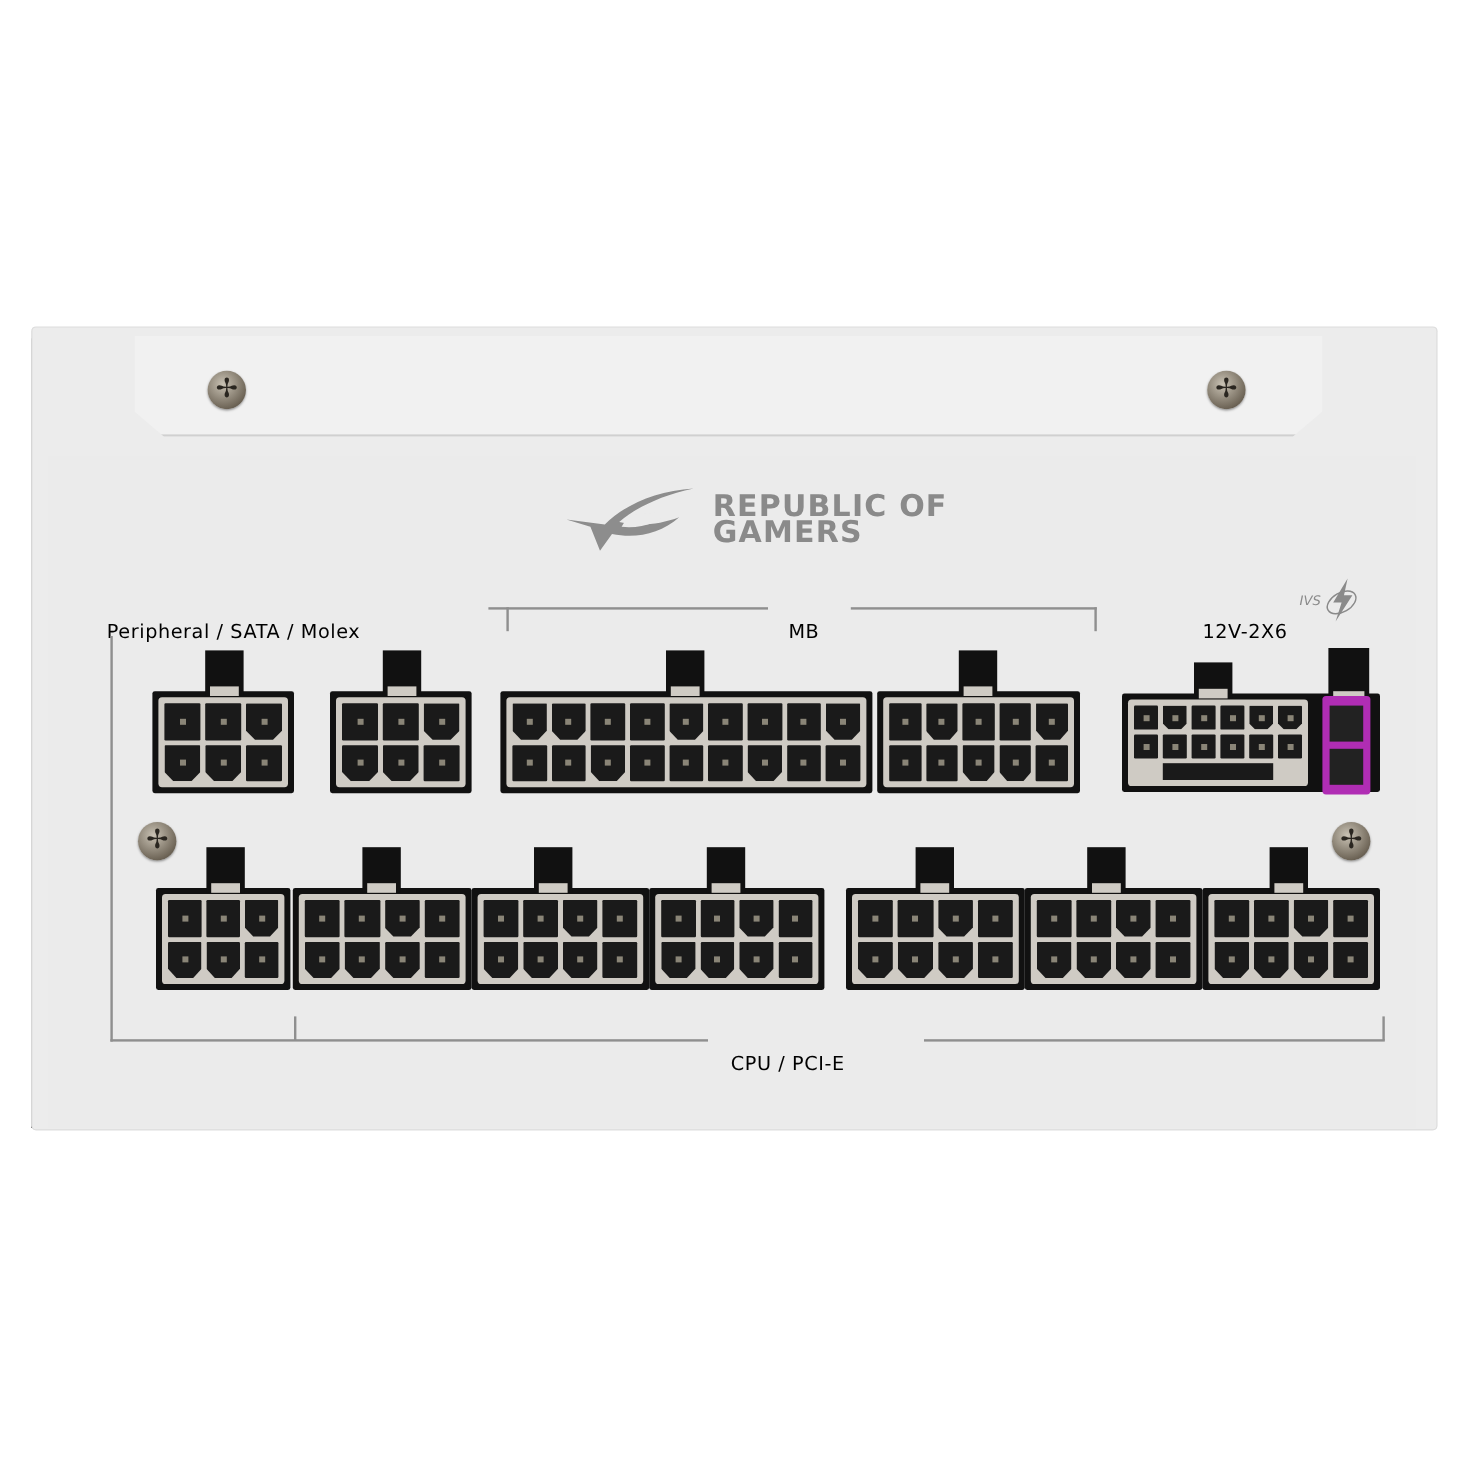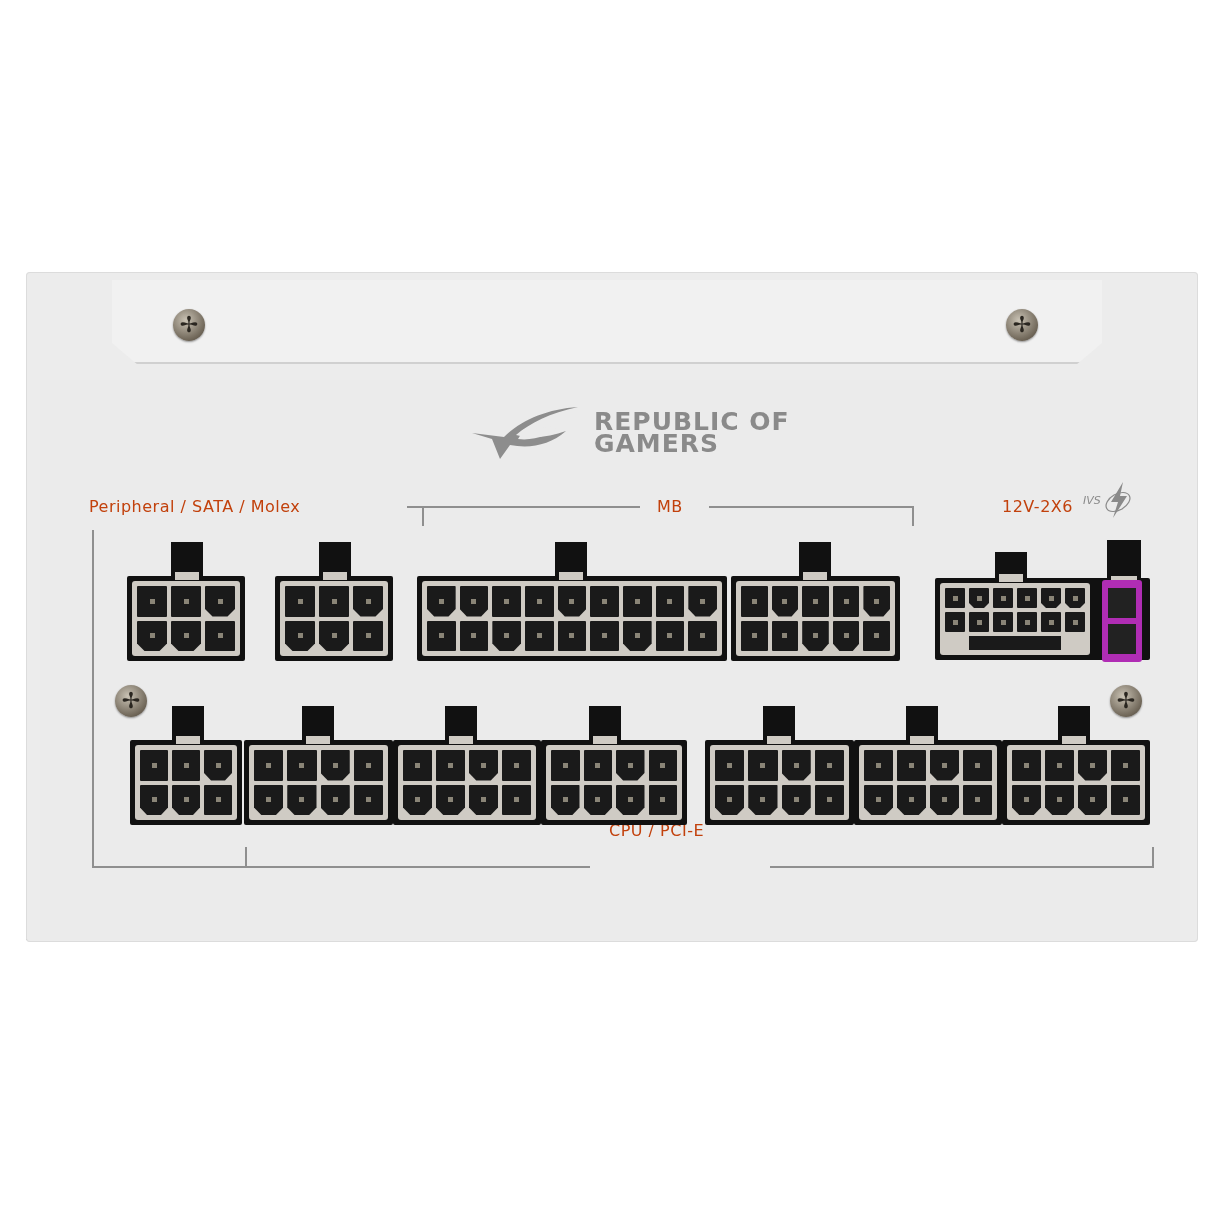--- a/index.html
+++ b/index.html
@@ -5,21 +5,21 @@
   html, body { margin: 0; padding: 0; background: #ffffff; }
   body { width: 1214px; height: 1214px; position: relative; overflow: hidden; font-family: "DejaVu Sans", sans-serif; }
   .psu { position: absolute; left: 26px; top: 272px; width: 1172px; height: 670px; background: #ececec; border-radius: 4px; box-shadow: 0 0 0 1px #dcdcdc inset; }
   .side-l { position: absolute; left: 26px; top: 282px; width: 12px; height: 658px; background: #e6e6e6; border-left: 3px solid #2a2a2a; }
   .side-r { position: absolute; left: 1181px; top: 282px; width: 12px; height: 658px; background: #e6e6e6; border-right: 3px solid #2a2a2a; }
   .top-plate { position: absolute; left: 112px; top: 280px; width: 990px; height: 82px; background: #f1f1f1; border-bottom: 2px solid #d0d0d0; clip-path: polygon(0 0, 100% 0, 100% 75%, 97.5% 100%, 2.5% 100%, 0 75%); }
   .face { position: absolute; left: 40px; top: 380px; width: 1140px; height: 560px; background: #ebebeb; }
   .screw { position: absolute; width: 32px; height: 32px; border-radius: 50%; background: radial-gradient(circle at 40% 35%, #c9c2b4, #6f6658 70%, #403a32); box-shadow: 0 1px 2px rgba(0,0,0,.4); display: flex; align-items: center; justify-content: center; color: #2a2620; font-size: 22px; font-weight: bold; line-height: 1; }
   .logo { position: absolute; left: 470px; top: 405px; display: flex; align-items: center; gap: 14px; color: #8d8d8d; }
   .logo-text { font-family: "DejaVu Sans", sans-serif; font-weight: bold; font-size: 25px; letter-spacing: 1px; line-height: 22px; color: #8a8a8a; }
-  .label { position: absolute; color: #c2410c; font-size: 16px; letter-spacing: 0.5px; white-space: nowrap; }
+  .label { position: absolute; color: #000000; font-size: 16px; letter-spacing: 0.5px; white-space: nowrap; margin-top: 20px; }
   .line { position: absolute; background: #8f8f8f; }
   .conn { position: absolute; background: #111; border-radius: 2px; }
   .conn .latch { position: absolute; top: -34px; width: 32px; height: 38px; background: #111; }
   .conn .latch::after { content: ""; position: absolute; left: 4px; right: 4px; bottom: 0; height: 8px; background: #cfcbc4; }
   .housing { position: absolute; left: 5px; top: 5px; right: 5px; bottom: 5px; background: #cfcbc4; border-radius: 3px; display: grid; gap: 4px; padding: 5px; box-sizing: border-box; }
   .pin { background: #1a1a1a; position: relative; border-radius: 1px; }
   .pin::after { content: ""; position: absolute; left: 50%; top: 50%; width: 5px; height: 5px; margin: -2.5px 0 0 -2.5px; background: #8a8577; }
   .pin.cut { clip-path: polygon(0 0, 100% 0, 100% 75%, 75% 100%, 25% 100%, 0 75%); }
   .purple { position: absolute; background: #b02db4; border-radius: 3px; }
   .purple .pp { position: absolute; left: 6px; right: 6px; background: #222; }
@@ -63,21 +63,21 @@
 <div class="label" style="left:1002px;top:497px">12V-2X6</div>
 <div style="position:absolute;left:1083px;top:480px;display:flex;align-items:center;gap:2px">
   <span style="font-size:11px;font-style:italic;color:#8a8a8a">IVS</span>
   <svg width="30" height="40" viewBox="0 0 30 40">
     <path d="M20 2 L8 22 L15 22 L10 38 L24 16 L17 16 Z" fill="#8a8a8a"></path>
     <ellipse cx="15" cy="22" rx="13" ry="8" fill="none" stroke="#8a8a8a" stroke-width="1.2" transform="rotate(-30 15 22)"></ellipse>
   </svg>
 </div>
 
 <div class="line" style="left:245px;top:866px;width:345px;height:2px"></div>
-<div class="label" style="left:609px;top:821px">CPU / PCI-E</div>
+<div class="label" style="left:609px;top:857px">CPU / PCI-E</div>
 <div class="line" style="left:770px;top:866px;width:384px;height:2px"></div>
 <div class="line" style="left:1152px;top:847px;width:2px;height:20px"></div>
 
 <div class="conn" style="left:127px;top:576px;width:118px;height:85px">
   <div class="latch" style="left:44px"></div>
   <div class="housing" style="grid-template-columns:repeat(3,1fr);grid-template-rows:repeat(2,1fr)">
     <div class="pin"></div>
       <div class="pin"></div>
       <div class="pin cut"></div>
     <div class="pin cut"></div>

